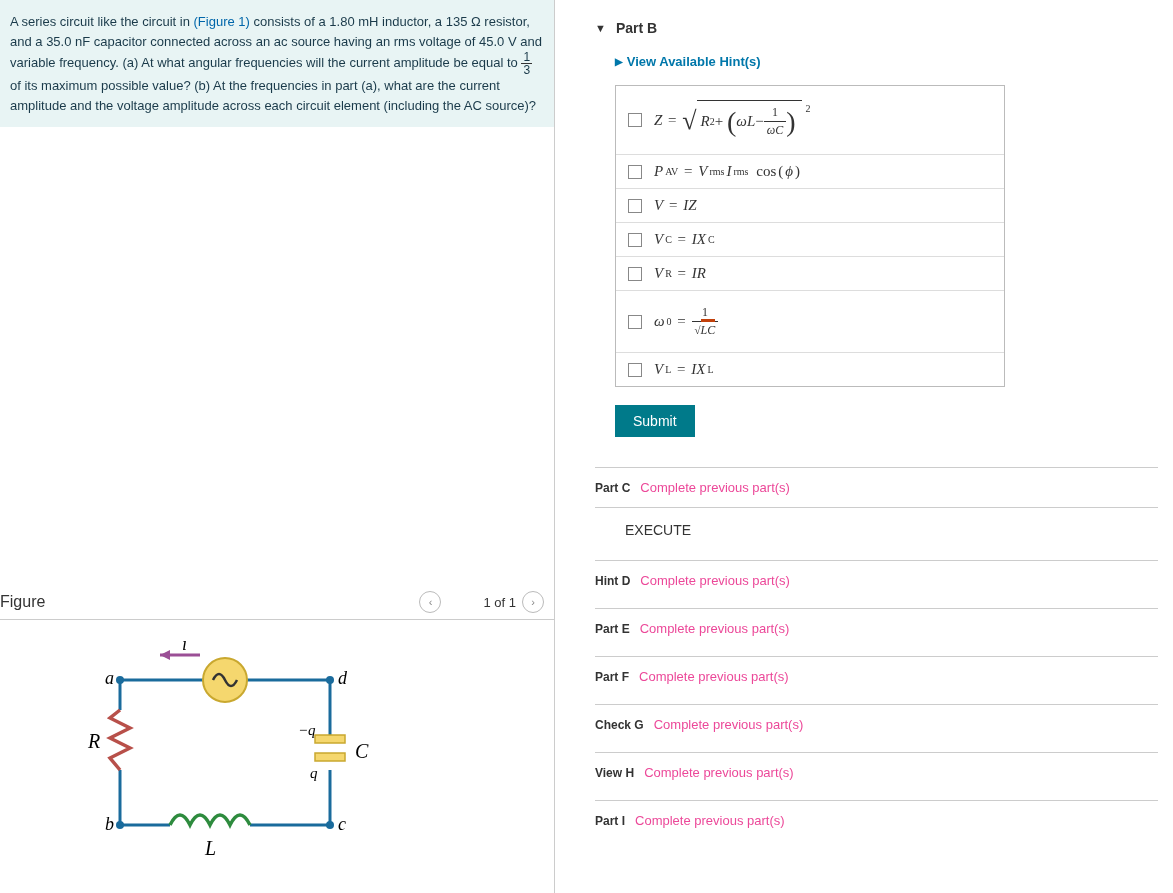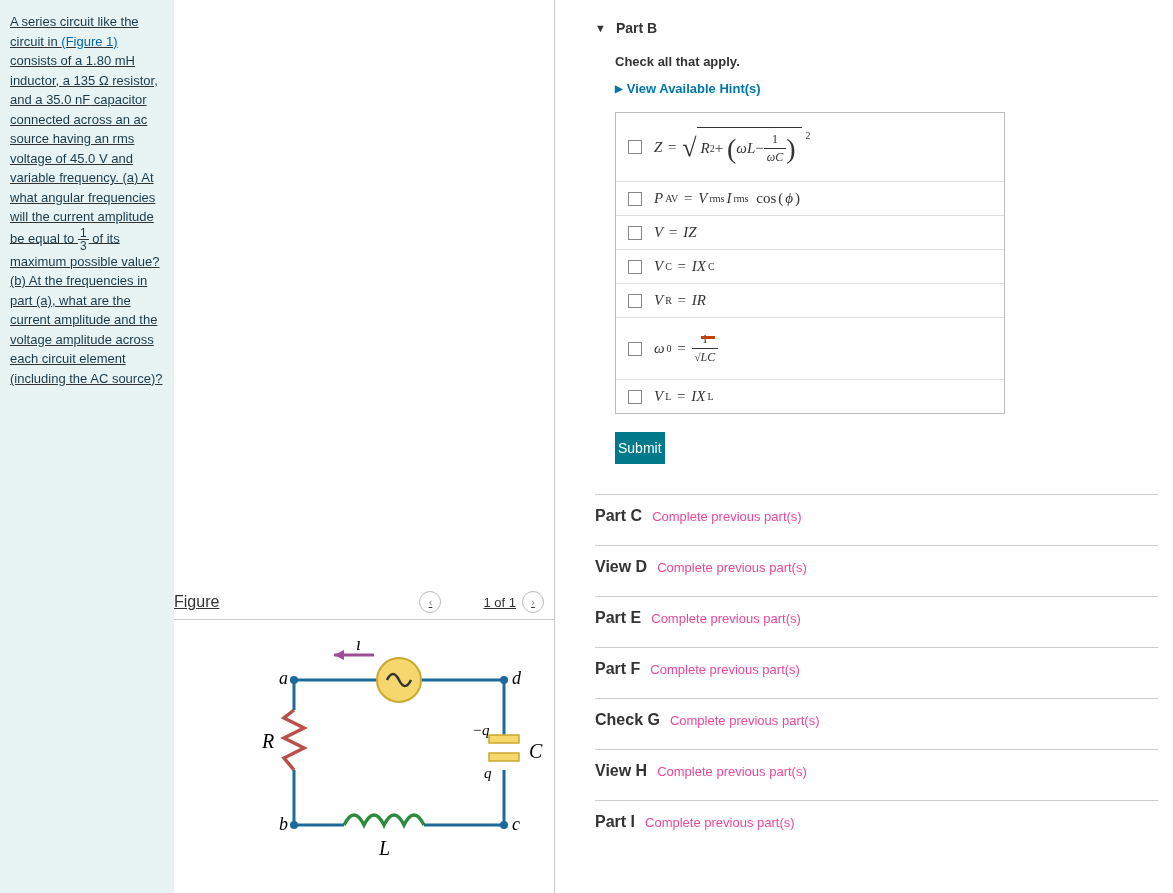--- a/index.html
+++ b/index.html
@@ -10,21 +10,21 @@
   background: #fff;
   width: 1173px;
   height: 893px;
   overflow: hidden;
   display: flex;
 }
 .left-col {
   width: 555px;
   border-right: 1px solid #ccc;
   display: flex;
-  text-decoration: underline;
+  flex-direction: column;
 }
 .right-col {
   flex: 1;
   padding: 20px 15px 0 40px;
   overflow: hidden;
 }
 .problem-box {
   background: #e8f4f4;
   padding: 12px 10px;
   color: #1a3a4a;
@@ -111,34 +111,34 @@
 .sqrt-sign { font-size: 26px; font-style: normal; line-height:0.5; margin-right:-2px;}
 .paren { font-size: 28px; font-style:normal; line-height:.7;}
 .frac2 { display:inline-block; text-align:center; vertical-align:middle; font-size:12px;}
 .frac2 .n{display:block; border-bottom:1px solid #333; padding:0 3px 1px 3px;}
 .frac2 .d{display:block; padding:1px 3px 0 3px;}
 .sup2 { font-size:10px; vertical-align: top; position:relative; top:-12px; margin-left:2px; font-style:normal;}
 .submit-btn {
   background: #007a8a;
   color: #fff;
   border: none;
-  padding: 8px 3px;
+  padding: 8px 18px;
   font-size: 14px;
   margin-top: 18px;
   cursor: pointer;
 }
 .sub-part {
   border-top: 1px solid #ccc;
   padding: 12px 0;
   margin-top: 8px;
   display: flex;
   align-items: center;
   gap: 10px;
 }
-.sub-part-label { font-weight: bold; font-size: 16px; }
+.sub-part-label { font-weight: bold; font-size: 12px; }
 .sub-part-msg { color: #ec4899; font-size: 13px; }
 .execute-row {
   border-top: 1px solid #ccc;
   padding: 14px 0 14px 30px;
   font-size: 14px;
   color: #333;
 }
 </style>
 </head>
 <body>
@@ -201,21 +201,20 @@
     </div>
   </div>
 </div>
 
 <div class="right-col">
   <div class="part-header">
     <span class="caret-down">▼</span>
     <span class="part-title">Part B</span>
   </div>
   <div class="part-body">
-    <div class="instruction bold">Check all that apply.</div>
     <div class="hint-link">
       <span class="tri">▶</span>
       <span>View Available Hint(s)</span>
     </div>
 
     <div class="answer-box">
       <div class="answer-row tall">
         <div class="chk"></div>
         <div class="eq">
           <span>Z</span>
@@ -282,21 +281,21 @@
         </div>
       </div>
       <div class="answer-row tall">
         <div class="chk"></div>
         <div class="eq">
           <span>ω</span>
             <sub>0</sub>
             <span class="rm">&nbsp;=&nbsp;</span>
           <span class="frac2">
               <span class="n rm">1</span>
-              <span class="d"><span class="rm" style="font-size:11px">√</span><span style="border-top:3px solid #c2410c; padding-top:11px;">LC</span></span>
+              <span class="d"><span class="rm" style="font-size:11px">√</span><span style="border-top:3px solid #c2410c; padding-top:1px;">LC</span></span>
             </span>
         </div>
       </div>
       <div class="answer-row">
         <div class="chk"></div>
         <div class="eq">
           <span>V</span>
             <sub>L</sub>
             <span class="rm">&nbsp;=&nbsp;</span>
             <span>IX</span>
@@ -305,22 +304,23 @@
       </div>
     </div>
 
     <button class="submit-btn">Submit</button>
   </div>
 
   <div class="sub-part" style="margin-top:30px">
     <span class="sub-part-label">Part C</span>
     <span class="sub-part-msg">Complete previous part(s)</span>
   </div>
-  <div class="sub-part">
-    <span class="sub-part-label">View D</span>
+  <div class="execute-row">EXECUTE</div>
+  <div class="sub-part">
+    <span class="sub-part-label">Hint D</span>
     <span class="sub-part-msg">Complete previous part(s)</span>
   </div>
   <div class="sub-part">
     <span class="sub-part-label">Part E</span>
     <span class="sub-part-msg">Complete previous part(s)</span>
   </div>
   <div class="sub-part">
     <span class="sub-part-label">Part F</span>
     <span class="sub-part-msg">Complete previous part(s)</span>
   </div>

